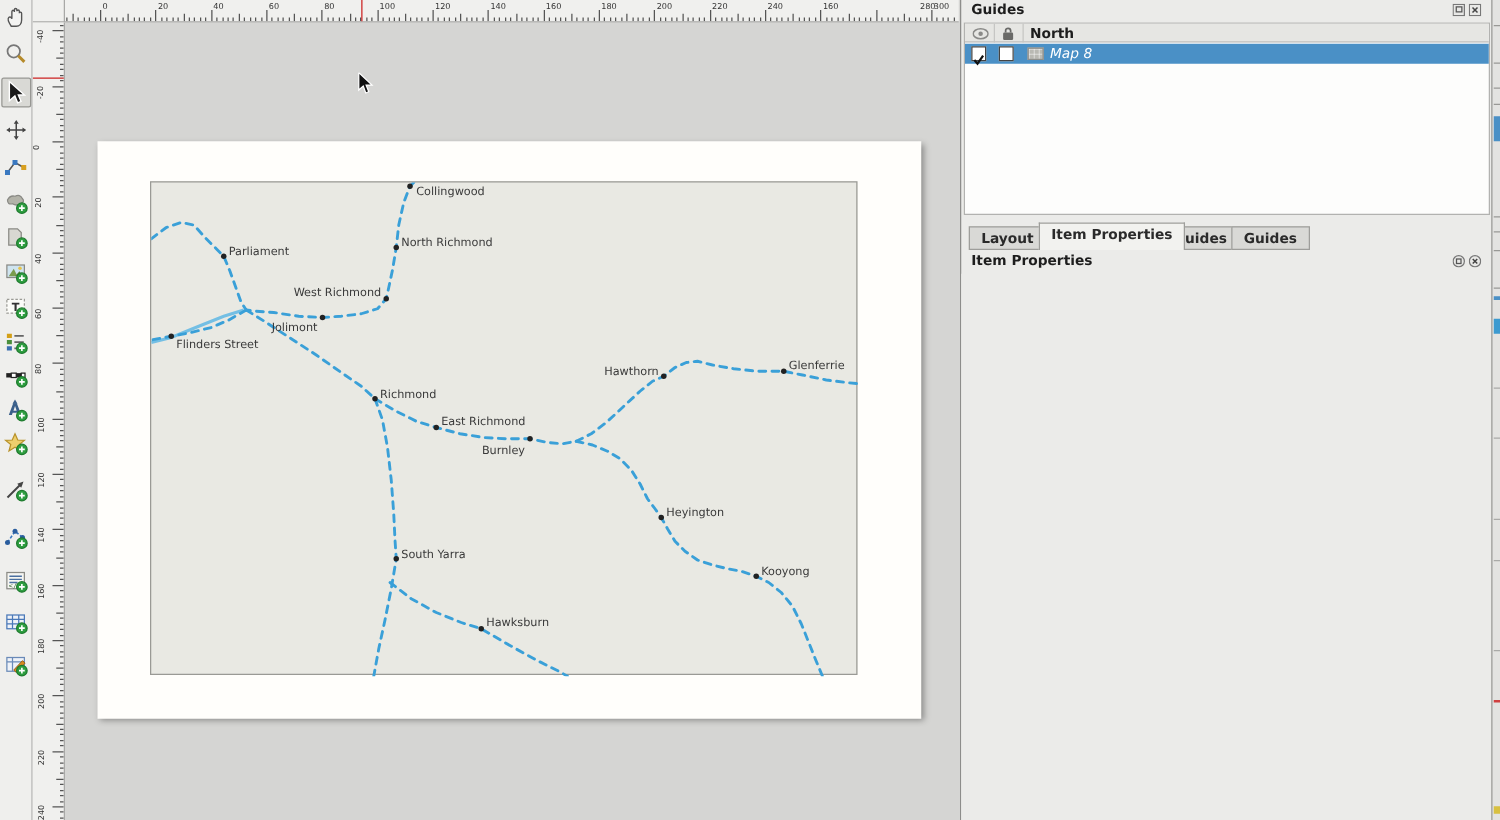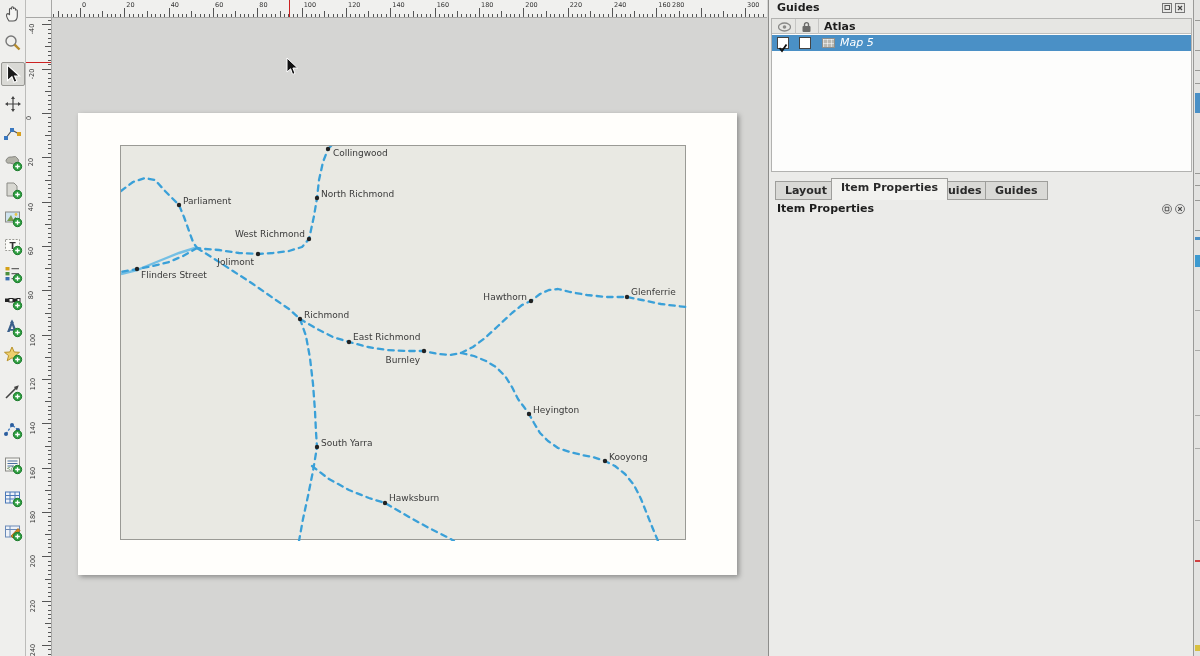--- a/index.html
+++ b/index.html
@@ -363,21 +363,21 @@
     <span class="hlabel" style="left: 207.336px;">80</span>
     <span class="hlabel" style="left: 251.67px;">100</span>
     <span class="hlabel" style="left: 296.004px;">120</span>
     <span class="hlabel" style="left: 340.338px;">140</span>
     <span class="hlabel" style="left: 384.672px;">160</span>
     <span class="hlabel" style="left: 429.006px;">180</span>
     <span class="hlabel" style="left: 473.34px;">200</span>
     <span class="hlabel" style="left: 517.674px;">220</span>
     <span class="hlabel" style="left: 562.008px;">240</span>
     <span class="hlabel" style="left: 606.342px;">160</span>
-    <span class="hlabel" style="left: 620px; text-align: right;">280</span>
+    <span class="hlabel" style="left: 684px; text-align: right;">280</span>
     <span class="hlabel" style="left: 695.01px;">300</span>
     <div id="h-cursor-mark" style="left: 237px;"></div>
   </div>
 <div id="v-ruler">
     <div class="vtick" style="top: 1.8986px; width: 3.5px;"></div>
     <div class="vtick" style="top: 6.332px; width: 9px;"></div>
     <div class="vtick" style="top: 10.7654px; width: 3.5px;"></div>
     <div class="vtick" style="top: 15.1988px; width: 3.5px;"></div>
     <div class="vtick" style="top: 19.6322px; width: 3.5px;"></div>
     <div class="vtick" style="top: 24.0656px; width: 3.5px;"></div>
@@ -607,30 +607,30 @@
       <svg width="13" height="10" style="position:absolute;left:6px;top:3px;">
         <ellipse cx="6.5" cy="5" rx="6" ry="4" fill="none" stroke="#8a8a88" stroke-width="1.3"></ellipse>
         <circle cx="6.5" cy="5" r="1.8" fill="#8a8a88"></circle>
       </svg>
       <svg width="11" height="12" style="position:absolute;left:29px;top:2px;">
         <rect x="1.5" y="5" width="8" height="6" rx="1" fill="#6a6a68"></rect>
         <path d="M3.5 5 V3.6 a2 2 0 0 1 4 0 V5" fill="none" stroke="#6a6a68" stroke-width="1.4"></path>
       </svg>
       <div class="col-sep" style="left:23px;"></div>
       <div class="col-sep" style="left:46px;"></div>
-      <div id="col-item-label">Atlas</div>
+      <div id="col-item-label">North</div>
     </div>
     <div id="tree-rows">
         <div class="tree-row selected" style="top: 16px;">
           <div class="row-check" style="left: 5px;"><svg width="10" height="10" viewBox="0 0 10 10">
               <path d="M1.5 5 L4 8 L8.5 1.5" fill="none" stroke="#111" stroke-width="1.8"></path>
             </svg></div>
           <div class="row-check" style="left: 27px;"></div>
           <div class="map-thumb"></div>
-          <div class="row-label">Map 5</div>
+          <div class="row-label">Map 8</div>
         </div>
       </div>
   </div>
 
   <div id="tab-bar">
       <div class="tab" style="left: 4px; min-width: 52px;">Layout</div>
       <div class="tab active" style="left: 60px; min-width: 94px;">Item Properties</div>
       <div class="tab" style="left: 158px; min-width: 52px;">Guides</div>
       <div class="tab" style="left: 214px; min-width: 44px;">Guides</div>
     </div>

